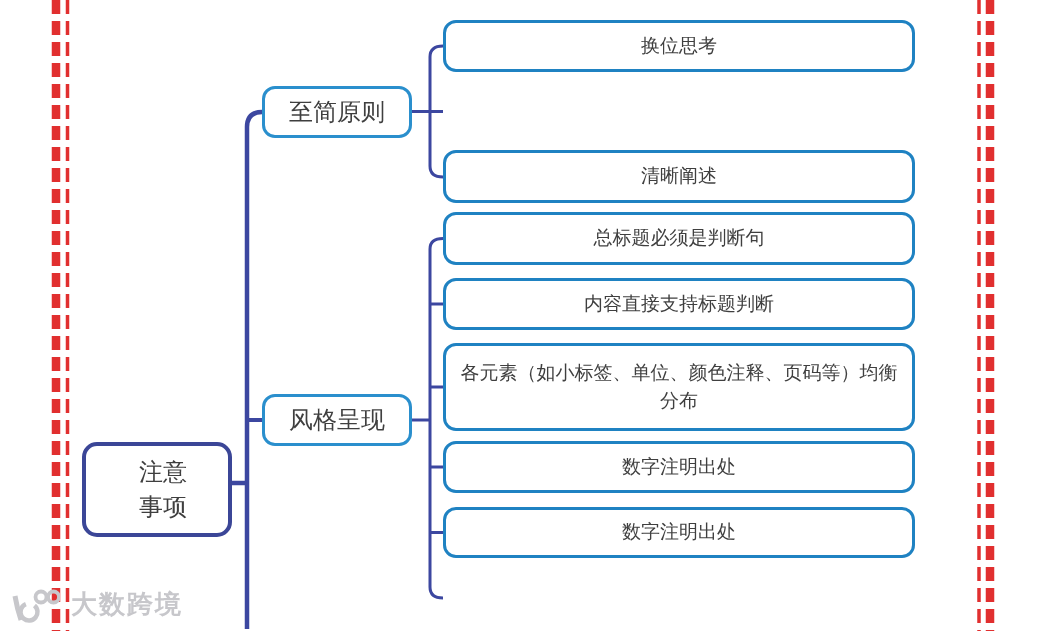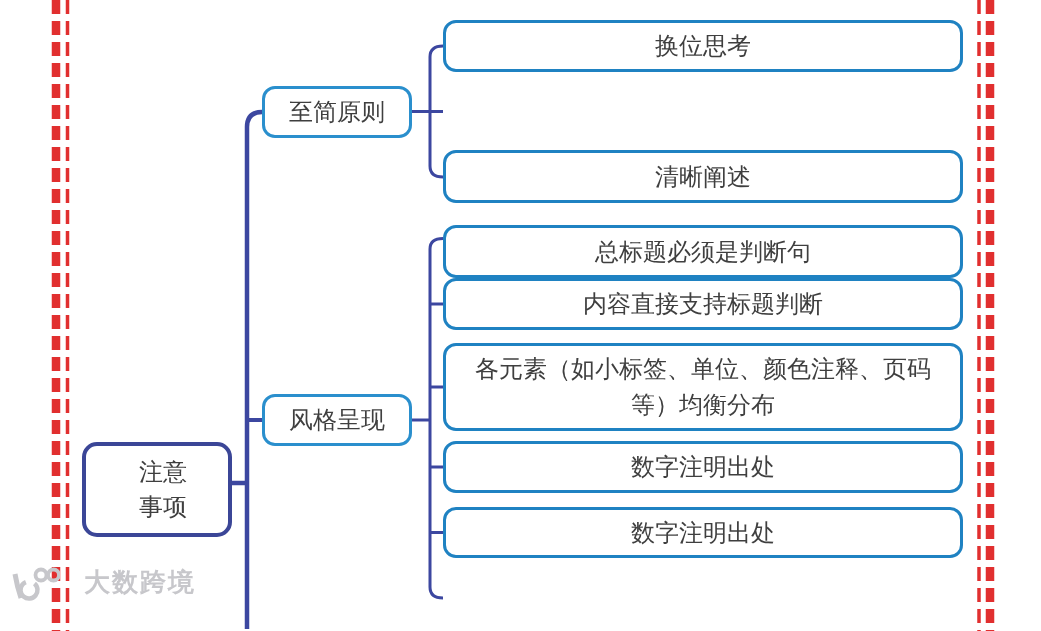--- a/index.html
+++ b/index.html
@@ -28,29 +28,29 @@
     font-size:24px;line-height:1.45;
   }
   .root .lbl{white-space:pre-line;margin-left:12px;}
   .branch{
     left:262px;width:150px;height:52px;
     border:3px solid var(--branch-border,#2a8fcd);
     border-radius:13px;
     font-size:24px;
   }
   .leaf{
-    left:443px;width:520px;
+    left:443px;width:472px;
     border:3px solid var(--leaf-border,#1f82c2);
     border-radius:13px;
-    font-size:24px;line-height:1.5;
+    font-size:19px;line-height:1.5;
     padding:0 8px;
   }
   .watermark{
-    position:absolute;left:8px;top:562px;
-    display:flex;align-items:center;gap:24px;
+    position:absolute;left:8px;top:584px;
+    display:flex;align-items:center;gap:11px;
     pointer-events:none;
     justify-content:space-between;
   }
   .watermark .wm-text{
     font-size:26px;font-weight:700;letter-spacing:2px;
     color:var(--watermark-gray,#c7c7cb);
     text-shadow:0 1px 0 #ffffff;
   }
   .wm-logo{stroke:var(--watermark-gray,#c7c7cb);fill:none;}
 </style>
@@ -93,21 +93,21 @@
     <span>风格呈现</span>
   </div>
 
   <div class="node leaf" style="top:20px;height:52px;">
     <span>换位思考</span>
   </div>
   <div class="node leaf" style="top:150px;height:53px;">
     <span>清晰阐述</span>
   </div>
 
-  <div class="node leaf" style="top:212px;height:53px;margin-top:13px;">
+  <div class="node leaf" style="top:212px;height:53px;">
     <span>总标题必须是判断句</span>
   </div>
   <div class="node leaf" style="top:278px;height:52px;">
     <span>内容直接支持标题判断</span>
   </div>
   <div class="node leaf" style="top:343px;height:88px;">
     <span>各元素（如小标签、单位、颜色注释、页码等）均衡分布</span>
   </div>
   <div class="node leaf" style="top:441px;height:52px;">
     <span>数字注明出处</span>

